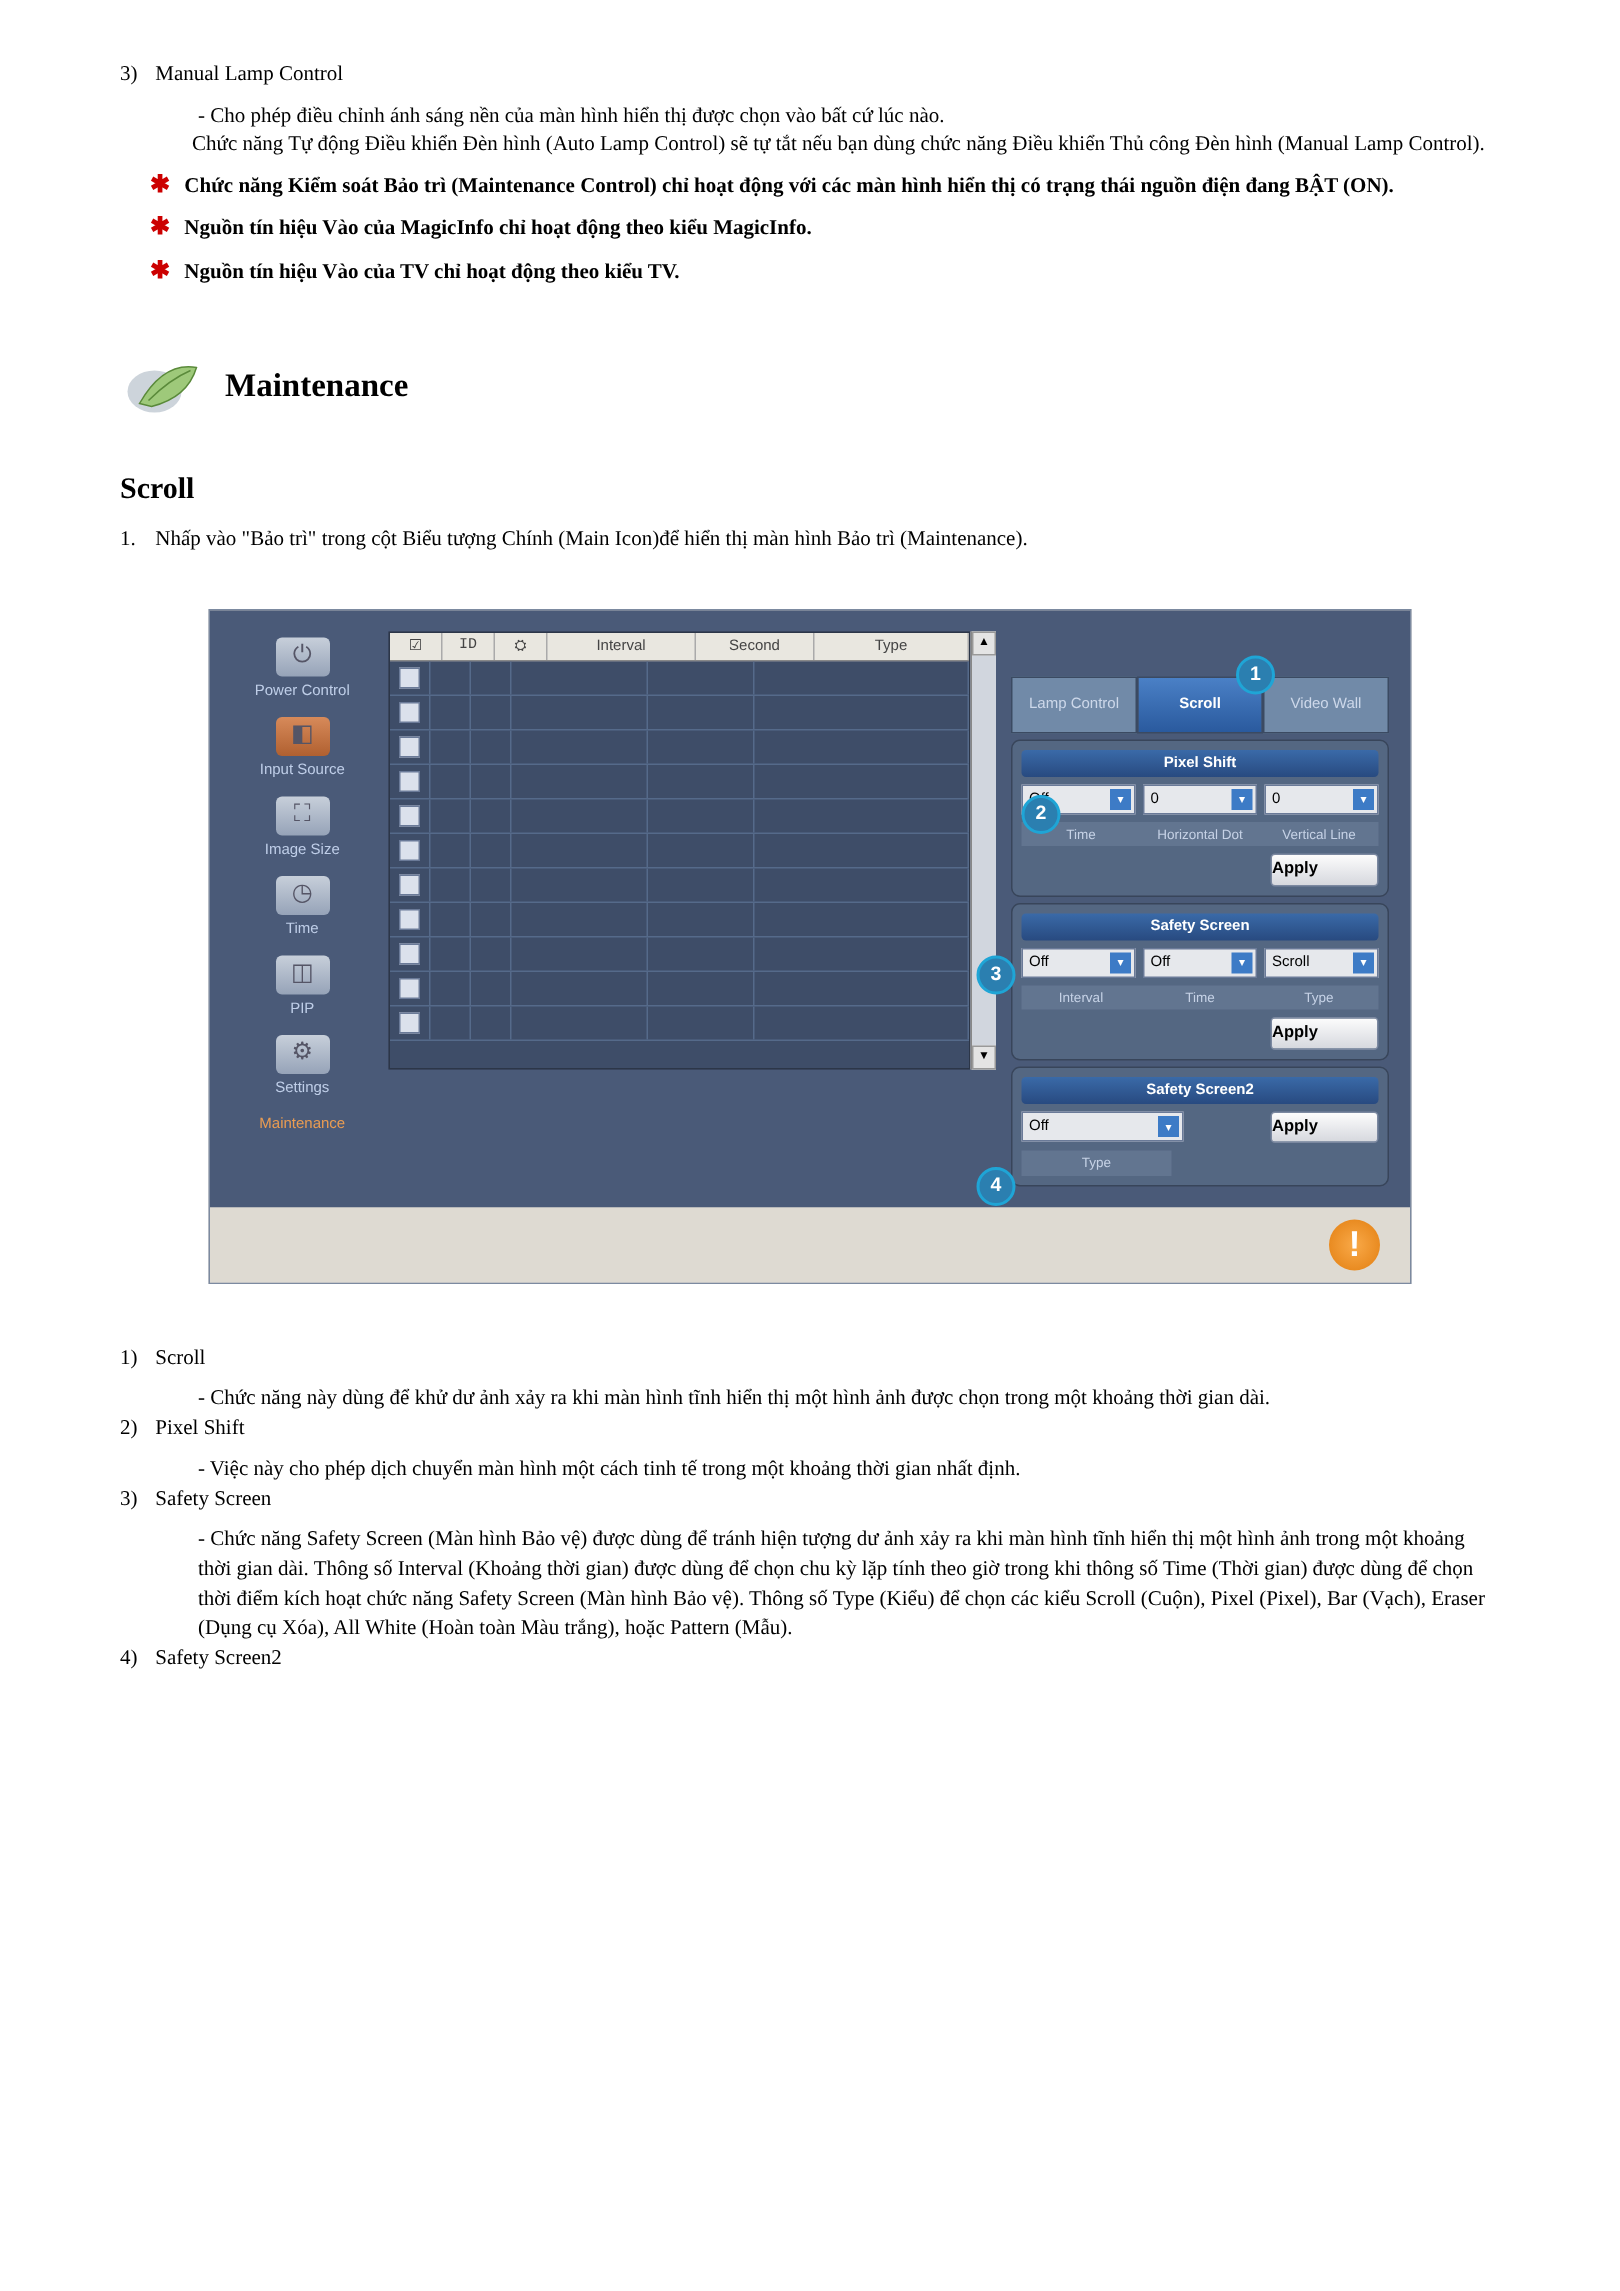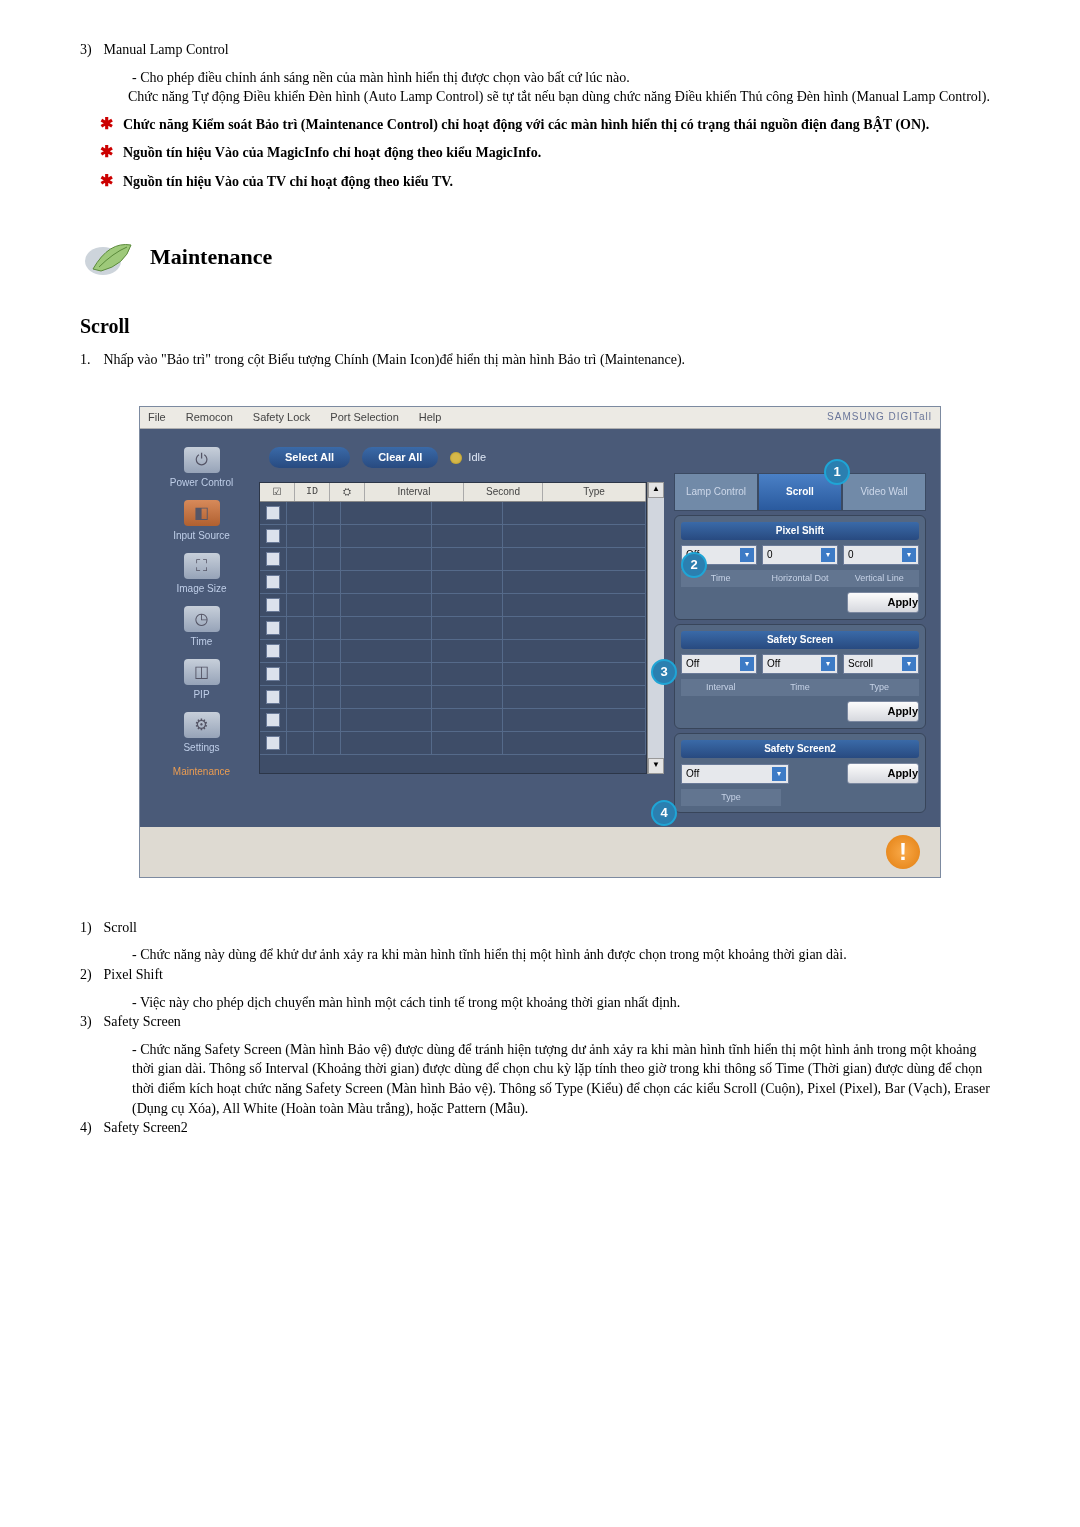--- a/index.html
+++ b/index.html
@@ -187,21 +187,21 @@
   }
   .lbl-strip { display: flex; }
   .lbl-small {
     flex: 1; background: #627590; color: #c6d2e6;
     text-align: center; font-size: 9px; padding: 2px 0;
   }
   .apply-btn {
     background: linear-gradient(#fcfcfc, #d6d8de);
     border: 1px solid #7b88a0;
     border-radius: 3px;
-    text-align: right; font-weight: bold; font-size: 11px;
+    text-align: left; font-weight: bold; font-size: 11px;
     padding: 2px 0; align-self: flex-end; width: 70px;
   }
   .callout {
     position: absolute; width: 22px; height: 22px;
     border: 2px solid #1fa5d6; border-radius: 50%;
     background: #2b7fb0; color: #fff; font-weight: bold;
     display:flex;align-items:center;justify-content:center;
     font-size: 13px; z-index: 5;
   }
   .c1 { top: -14px; right: 76px; }
@@ -259,30 +259,20 @@
 
 <div class="instruction">
   <span class="instr-num">1.</span>
   <span>Nhấp vào "Bảo trì" trong cột Biểu tượng Chính (Main Icon)để hiển thị màn hình Bảo trì (Maintenance).</span>
 </div>
 
 <div class="screenshot-wrap">
   <div class="app-window">
 
 
-    <div class="menubar">
-      <div class="menubar-items">
-        <span class="menubar-item">File</span>
-        <span class="menubar-item">Remocon</span>
-        <span class="menubar-item">Safety Lock</span>
-        <span class="menubar-item">Port Selection</span>
-        <span class="menubar-item">Help</span>
-      </div>
-      <span class="menubar-logo">SAMSUNG DIGITall</span>
-    </div>
 
     <div class="app-body">
 
       <div class="sidebar">
         <div class="sb-item">
           <div class="sb-icon">⏻</div>
           <span>Power Control</span>
         </div>
         <div class="sb-item">
           <div class="sb-icon" style="background:linear-gradient(#d78a5a,#b06030)">◧</div>
@@ -303,28 +293,20 @@
         <div class="sb-item">
           <div class="sb-icon">⚙</div>
           <span>Settings</span>
         </div>
         <div class="sb-item active">
           <span>Maintenance</span>
         </div>
       </div>
 
       <div class="middle-col">
-        <div class="toolbar-row">
-          <div class="pill-btn">Select All</div>
-          <div class="pill-btn">Clear All</div>
-          <div class="idle">
-            <div class="idle-dot"></div>
-            <span>Idle</span>
-          </div>
-        </div>
 
         <div style="display:flex">
         <div class="grid-frame" style="flex:1">
           <div class="grid-header">
             <div class="gh-cell gh-chk">☑</div>
             <div class="gh-cell gh-id">ID</div>
             <div class="gh-cell gh-lamp">⛭</div>
             <div class="gh-cell gh-int">Interval</div>
             <div class="gh-cell gh-sec">Second</div>
             <div class="gh-cell gh-type">Type</div>

